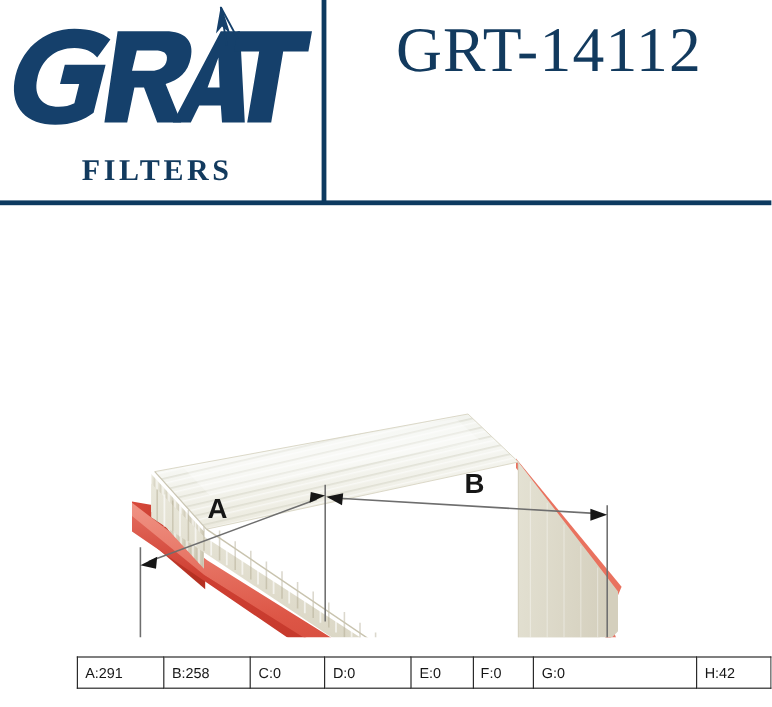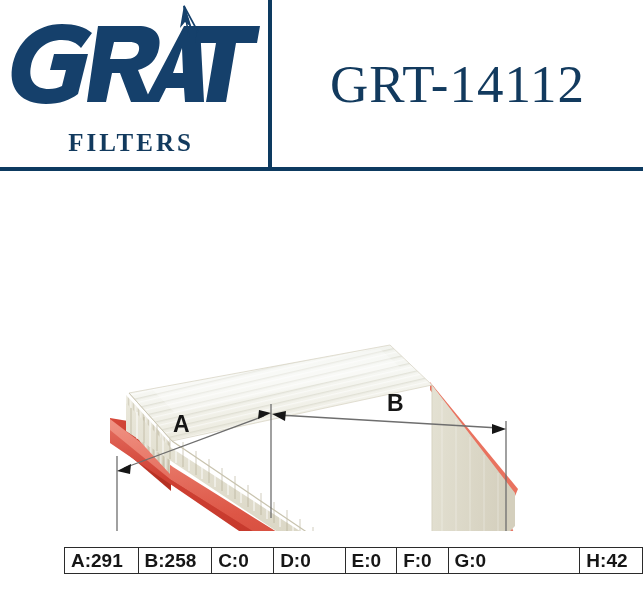--- a/index.html
+++ b/index.html
@@ -52,24 +52,23 @@
     font-weight: bold;
     font-size: 25px;
     letter-spacing: 3px;
     color: #123a5e;
     line-height: 1;
   }
 
   
   #partno {
     position: absolute;
-    left: 272px; top: 0;
+    left: 272px; top: 12px;
     width: 371px; height: 167px;
     display: flex;
-    align-items: center;
     justify-content: center;
   }
   #partno-text {
     font-family: "Liberation Serif", serif;
     font-size: 53px;
     letter-spacing: 1px;
     color: #123a5e;
     white-space: nowrap;
   }
 
@@ -98,22 +97,22 @@
     position: absolute;
     left: 64px; top: 547px;
     border-collapse: collapse;
     table-layout: fixed;
   }
   #dim-table td {
     border: 1px solid #2b2b2b;
     height: 25px;
     padding: 0 6px;
     font-family: "Liberation Sans", sans-serif;
-    font-weight: bold;
-    font-size: 19px;
+    font-weight: normal;
+    font-size: 12px;
     color: #161616;
     white-space: nowrap;
     vertical-align: middle;
     background: #ffffff;
   }
 </style>
 </head>
 <body>
 
 <div id="header">

